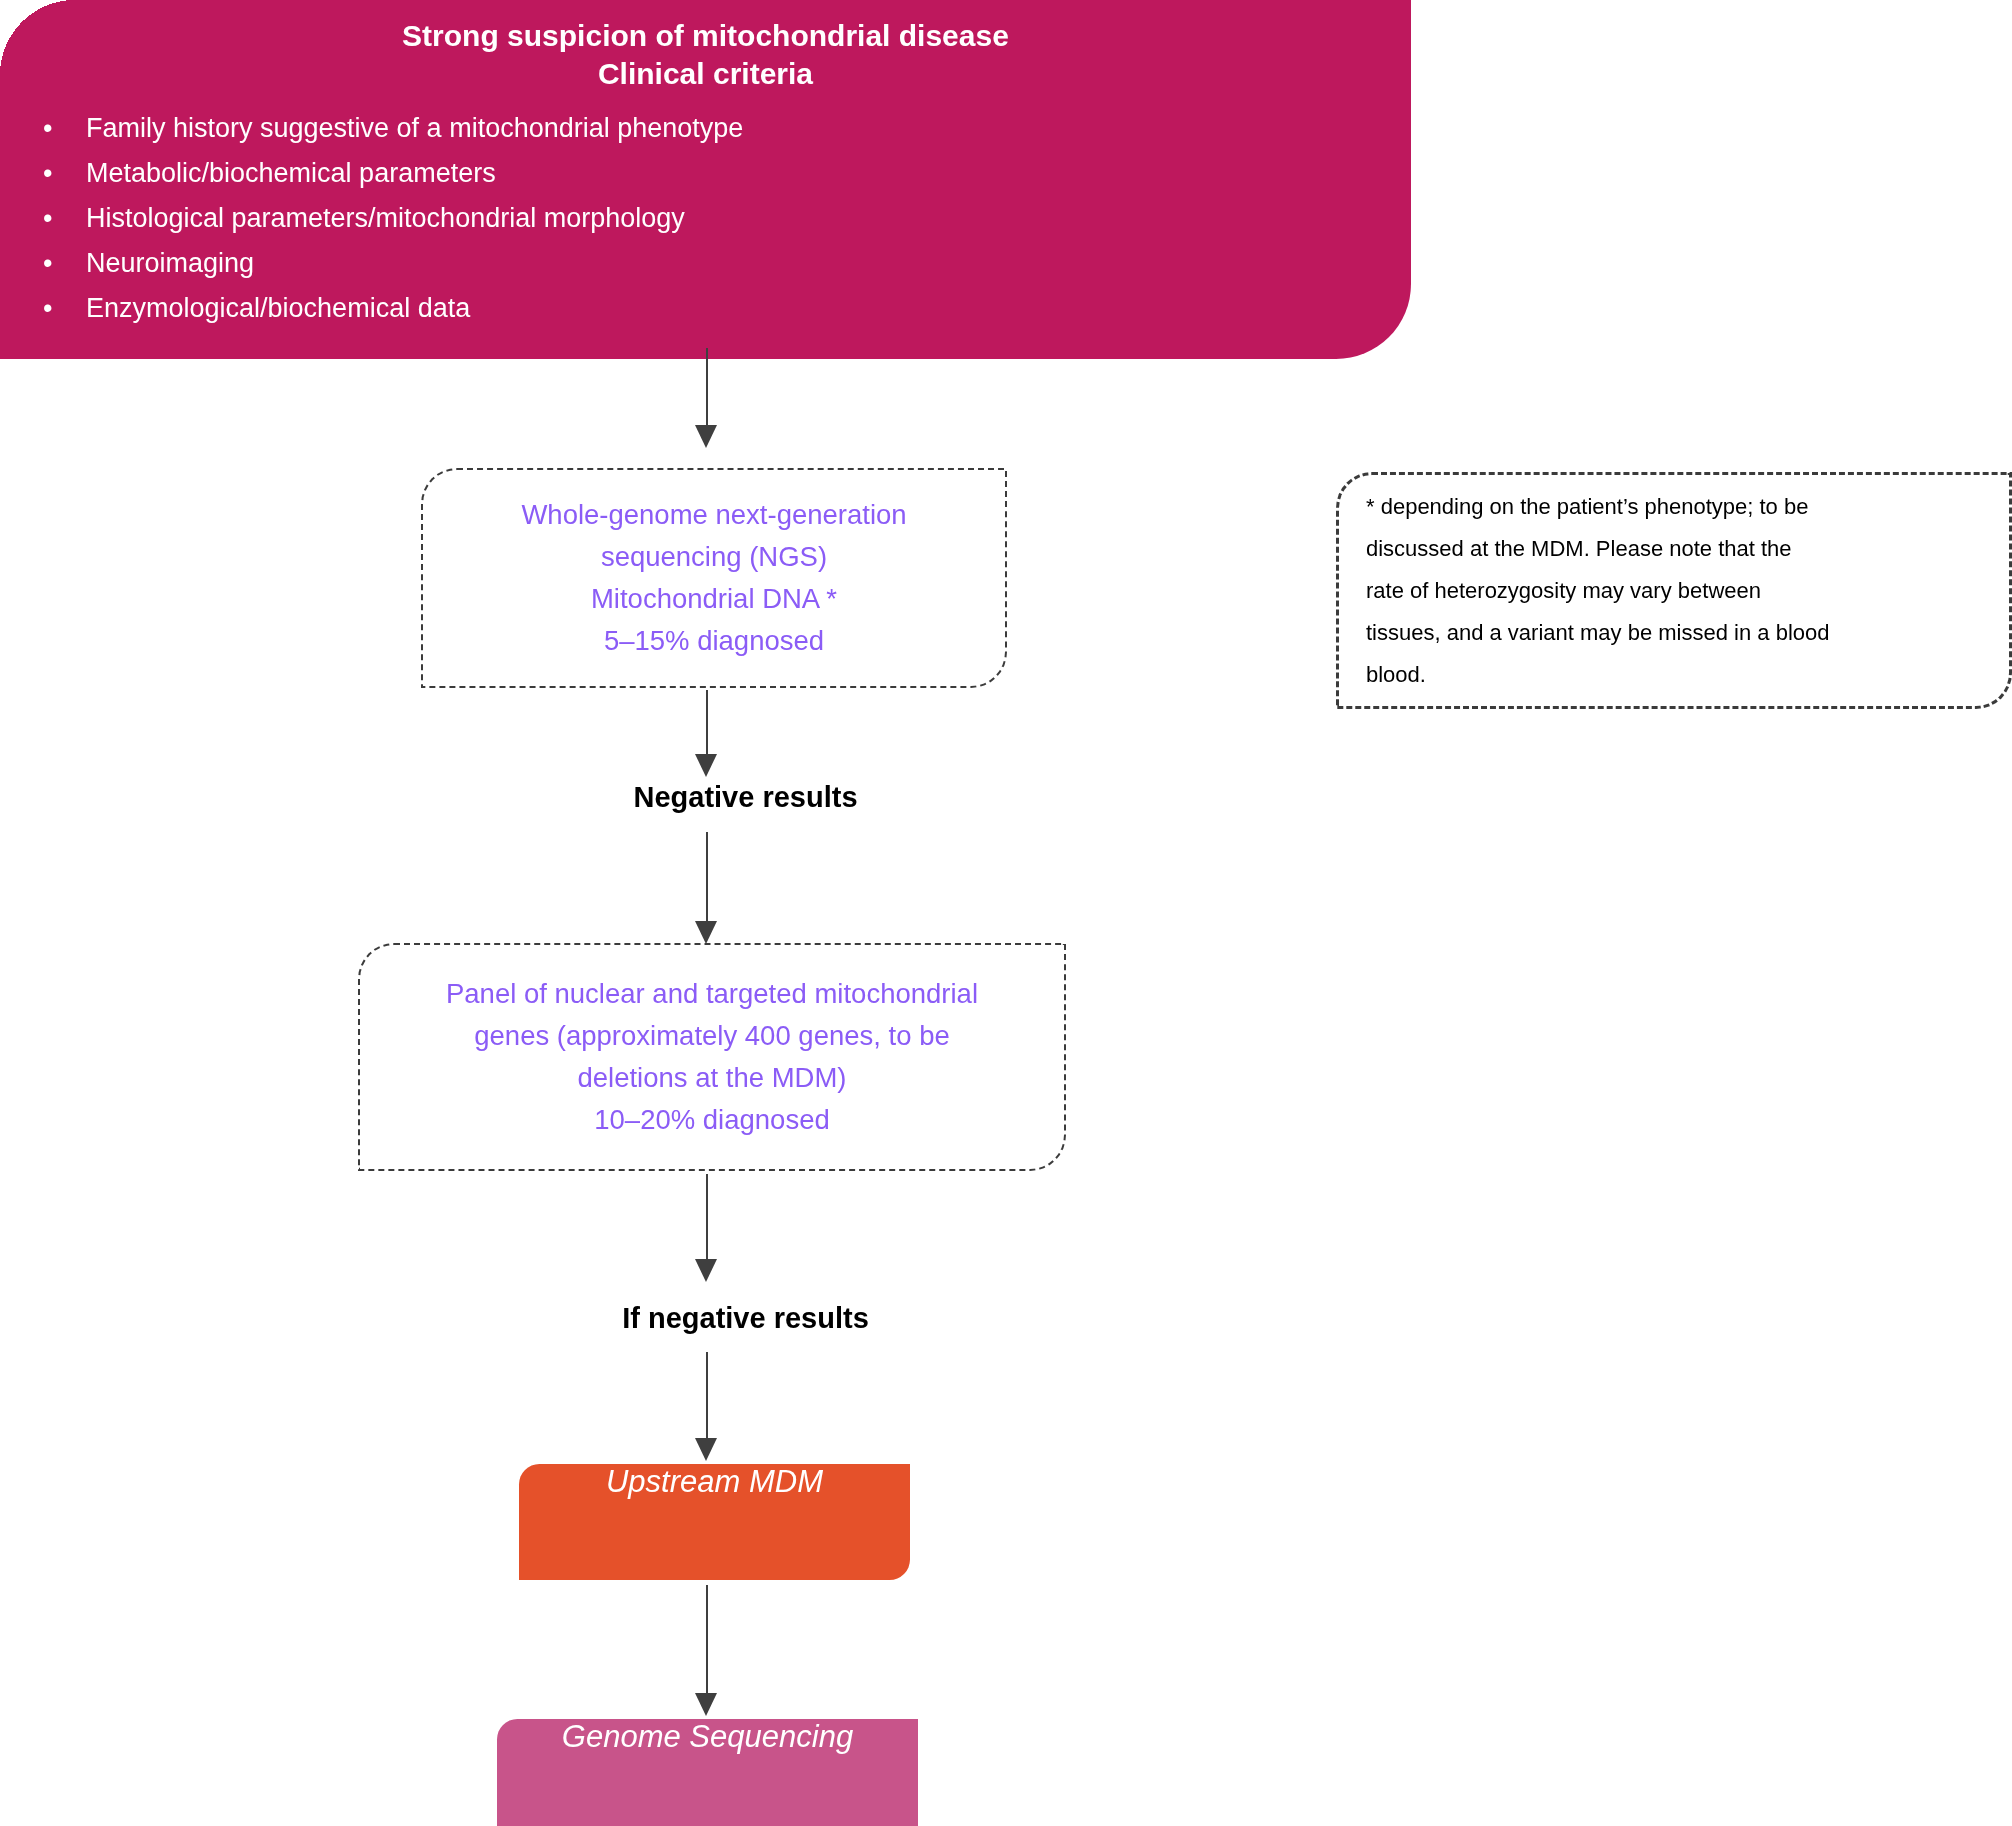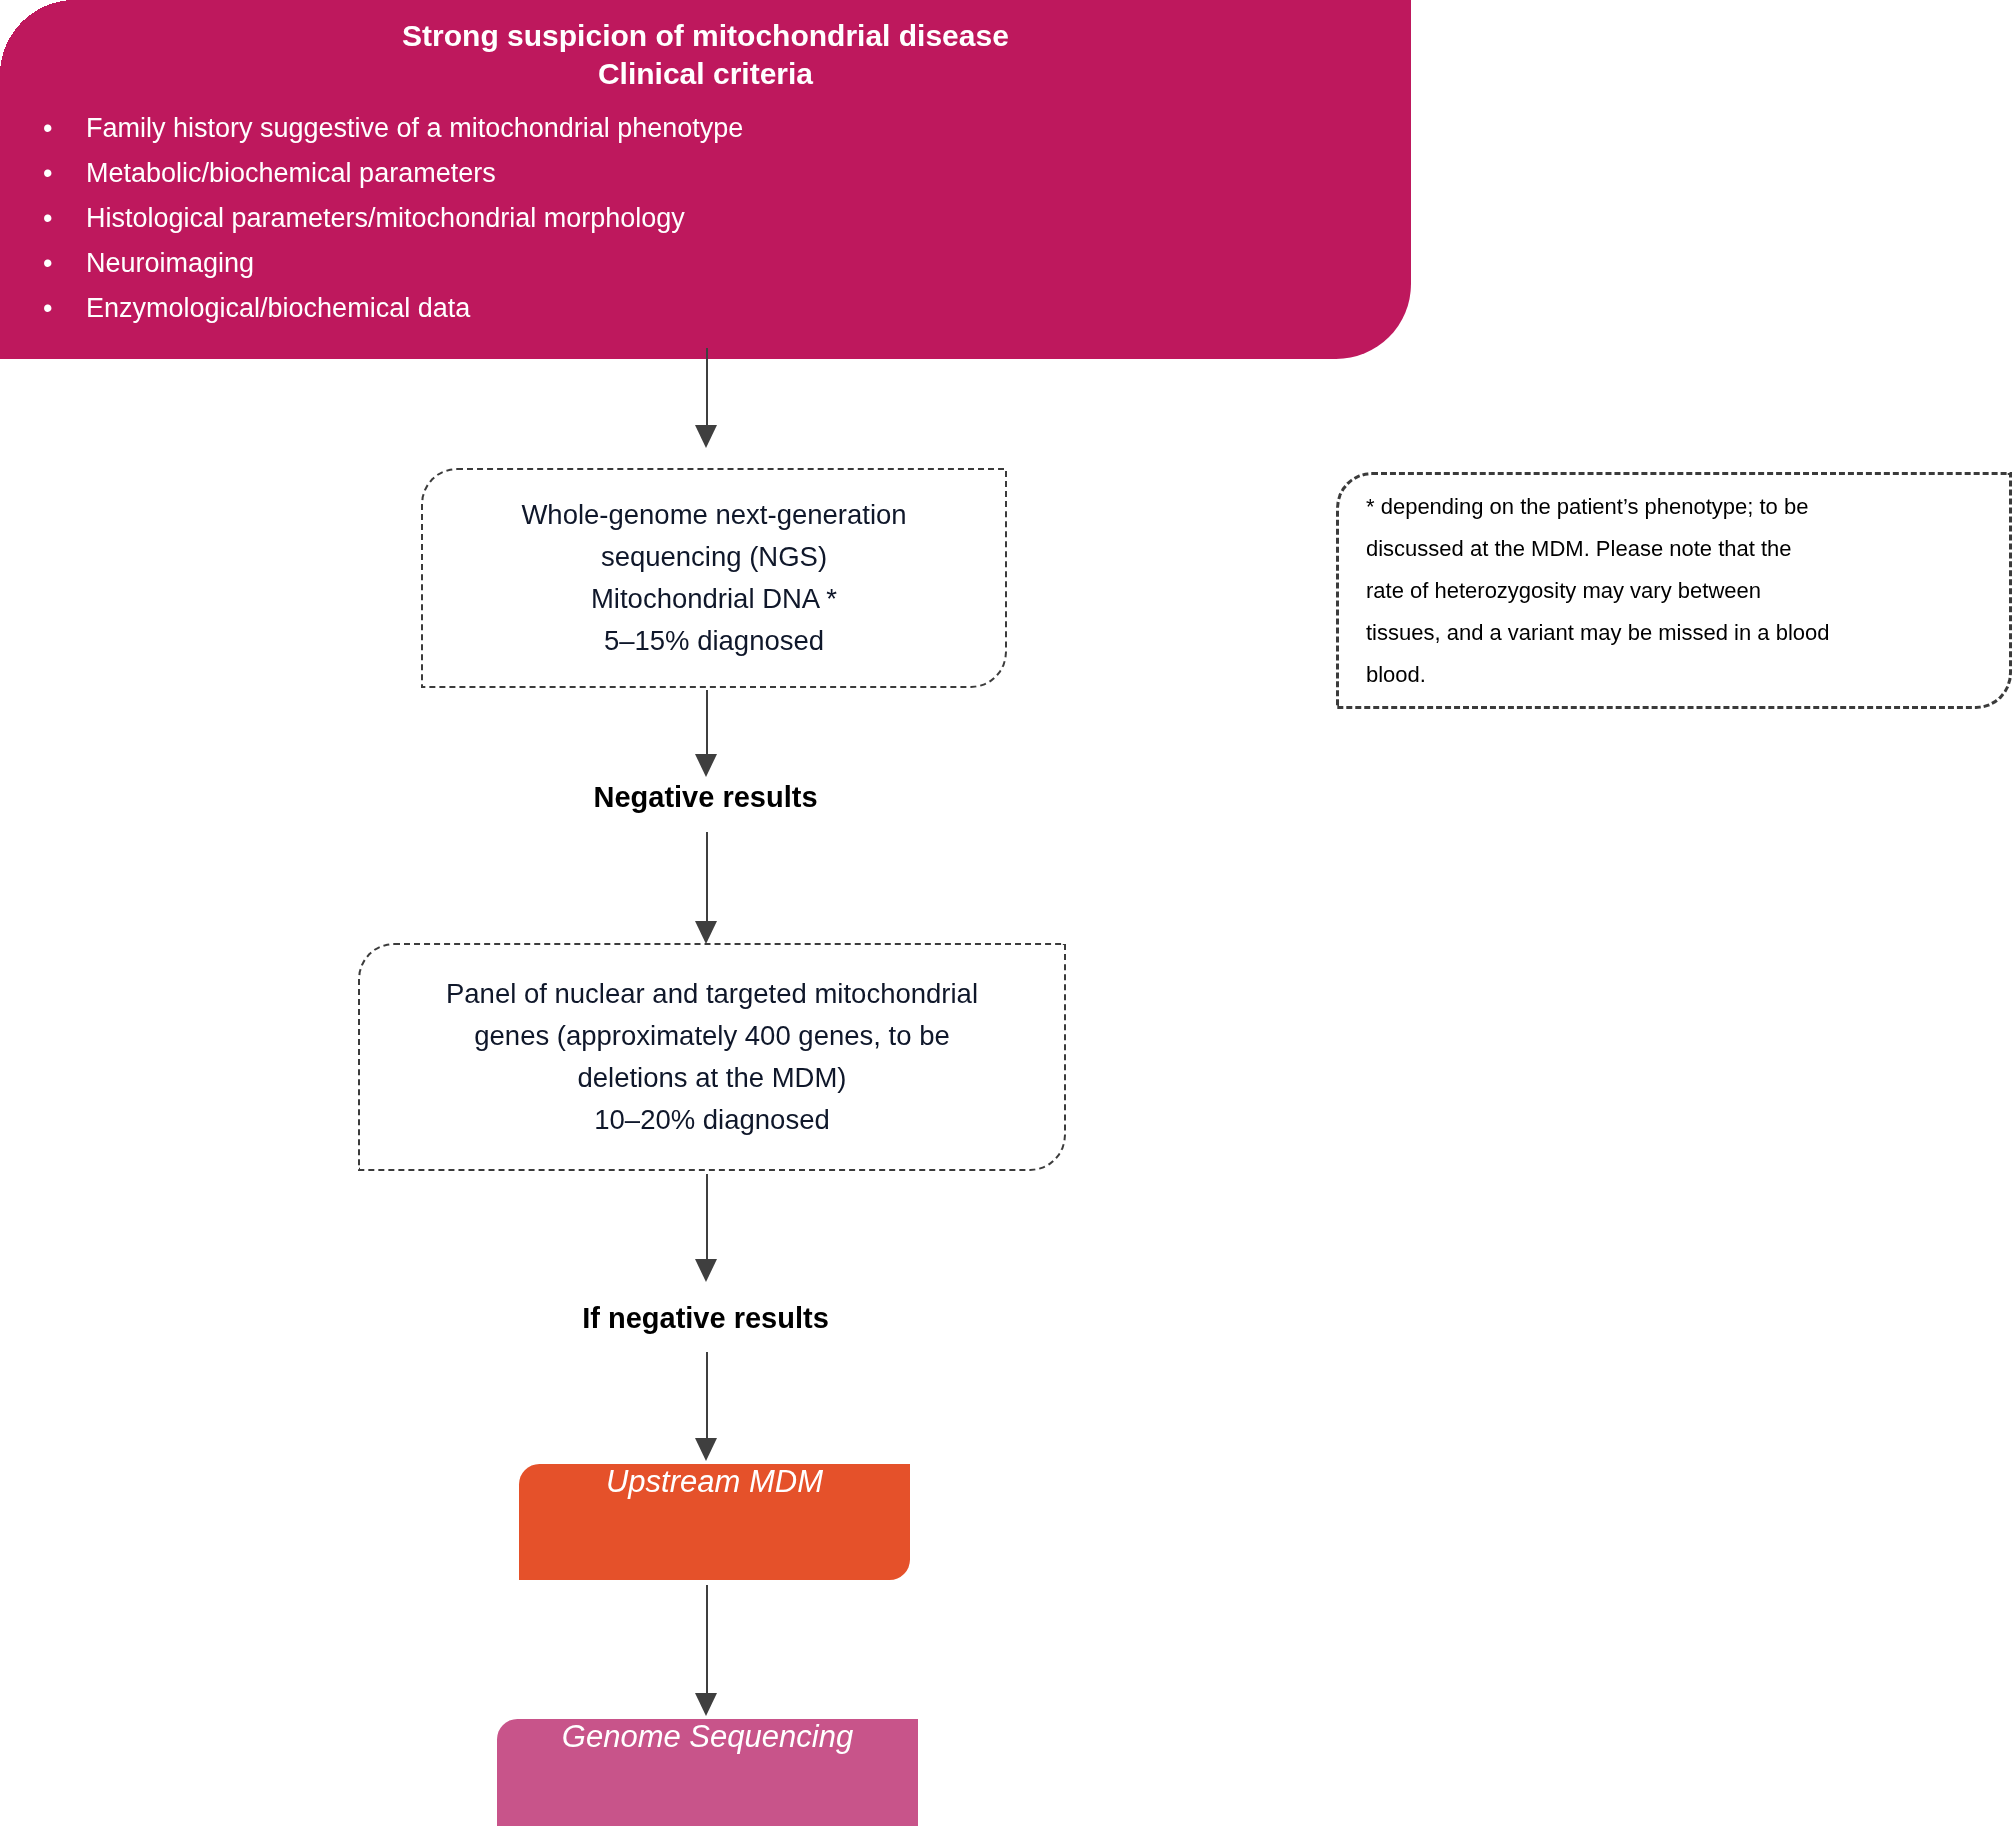--- a/index.html
+++ b/index.html
@@ -54,21 +54,21 @@
     border-radius:36px 0 36px 0;
   }
   .dash-note{
     left:1336px;top:472px;width:676px;height:237px;
     border-radius:36px 0 36px 0;
     border-width:3.9px;
     justify-content:flex-start;
     padding:0 27px;
   }
   .box-text{
-    font-size:27.5px;line-height:42px;color:#0f172a;text-align:center;
+    font-size:27.5px;line-height:42px;color:#8b5cf6;text-align:center;
   }
   .note-text{
     font-size:22px;line-height:42px;color:#000000;text-align:left;
   }
 
   
   .solid-box{
     position:absolute;box-sizing:border-box;
     display:flex;align-items:flex-start;justify-content:center;
     color:#ffffff;font-size:31px;
@@ -81,21 +81,21 @@
   }
   .box-pink{
     left:497px;top:1719px;width:421px;height:126px;
     background:#c8548a;
     border-radius:20.4px 0 20.4px 0;
   }
 
   
   .step-label{
     position:absolute;font-weight:bold;font-size:29px;color:#000000;
-    text-align:center;white-space:nowrap;
+    text-align:center;white-space:nowrap;padding-left:40px;
   }
   .lbl-neg{left:0;top:781px;width:1411px;}
   .lbl-ifneg{left:0;top:1302px;width:1411px;}
 
   
   .arrow{position:absolute;}
   .arrow .shaft{
     position:absolute;left:0;top:0;width:2.4px;background:#3f3f3f;
   }
   .arrow .head{

